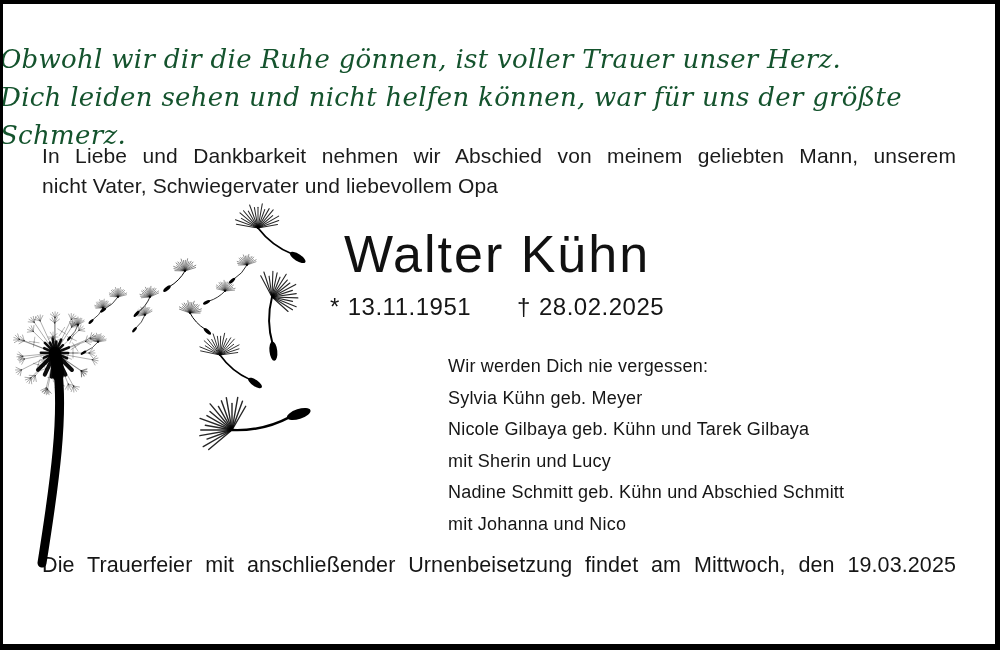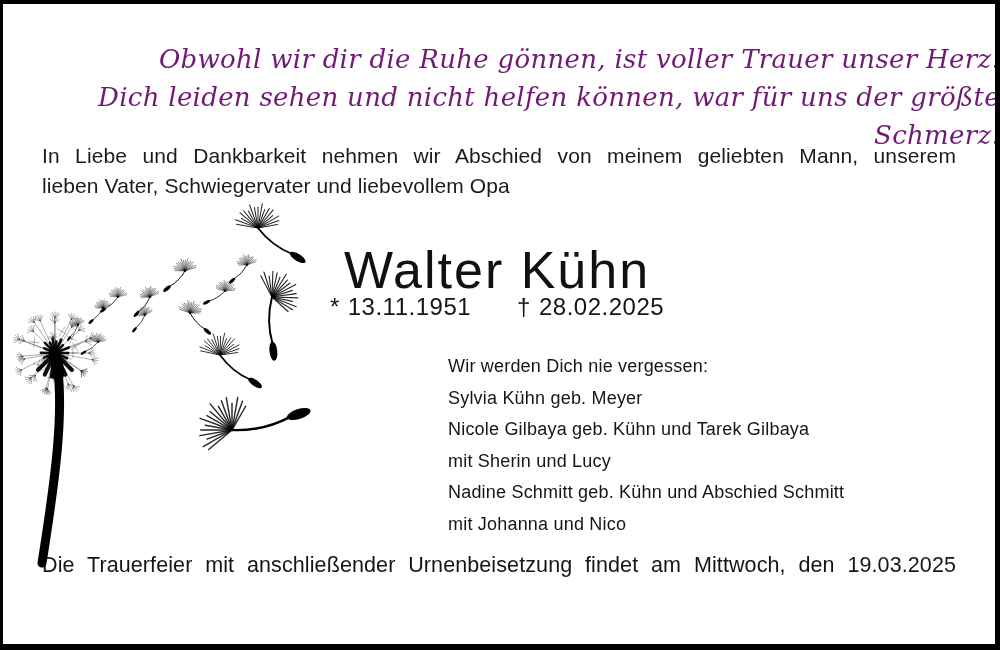--- a/index.html
+++ b/index.html
@@ -22,44 +22,44 @@
     border-style: solid;
     border-color: #000;
     border-width: 4px 5px 6px 3px;
     pointer-events: none;
     z-index: 5;
   }
   .epigraph {
     position: absolute;
     left: 0; right: 0;
     top: 40px;
-    text-align: right;
+    text-align: left;
     font-family: "DejaVu Serif", serif;
     font-style: italic;
     font-size: 26px;
     line-height: 38px;
-    color: #701a75;
+    color: #14532d;
     letter-spacing: 0.3px;
   }
   .intro {
     position: absolute;
     left: 42px; right: 44px;
     top: 141px;
     font-size: 21px;
     line-height: 30px;
     letter-spacing: 0.1px;
   }
   .justify-stretch {
     text-align: justify;
     text-align-last: justify;
   }
   .name {
     position: absolute;
     left: 0; right: 6px;
-    top: 240px;
+    top: 224px;
     text-align: center;
     font-size: 52px;
     font-weight: 500;
     letter-spacing: 2px;
     color: #111;
   }
   .dates {
     position: absolute;
     left: 0; right: 6px;
     top: 293px;
@@ -107,21 +107,21 @@
 
 <div class="frame"></div>
 
 <div class="epigraph">
   <div>Obwohl wir dir die Ruhe gönnen, ist voller Trauer unser Herz.</div>
   <div>Dich leiden sehen und nicht helfen können, war für uns der größte Schmerz.</div>
 </div>
 
 <div class="intro">
   <div class="justify-stretch">In Liebe und Dankbarkeit nehmen wir Abschied von meinem geliebten Mann, unserem</div>
-  <div>lieben Vater, Schwiegervater und liebevollem Opa</div>
+  <div>nicht Vater, Schwiegervater und liebevollem Opa</div>
 </div>
 
 <svg class="dandelion" viewBox="0 0 500 392" aria-hidden="true">
   <defs>
     <g id="seed-proto">
       <g class="seed-rays">
           <line x1="0" y1="0" x2="-15.756924048195328" y2="-2.7783708426708844" stroke="#000" stroke-width="0.75" stroke-opacity="0.85" stroke-linecap="round"></line>
           <line x1="0" y1="0" x2="-16.43654930290264" y2="-5.982414700305462" stroke="#000" stroke-width="0.75" stroke-opacity="0.85" stroke-linecap="round"></line>
           <line x1="0" y1="0" x2="-12.135283155233749" y2="-7.006308996366535" stroke="#000" stroke-width="0.75" stroke-opacity="0.85" stroke-linecap="round"></line>
           <line x1="0" y1="0" x2="-13.14293222428091" y2="-11.028229581982105" stroke="#000" stroke-width="0.75" stroke-opacity="0.85" stroke-linecap="round"></line>

